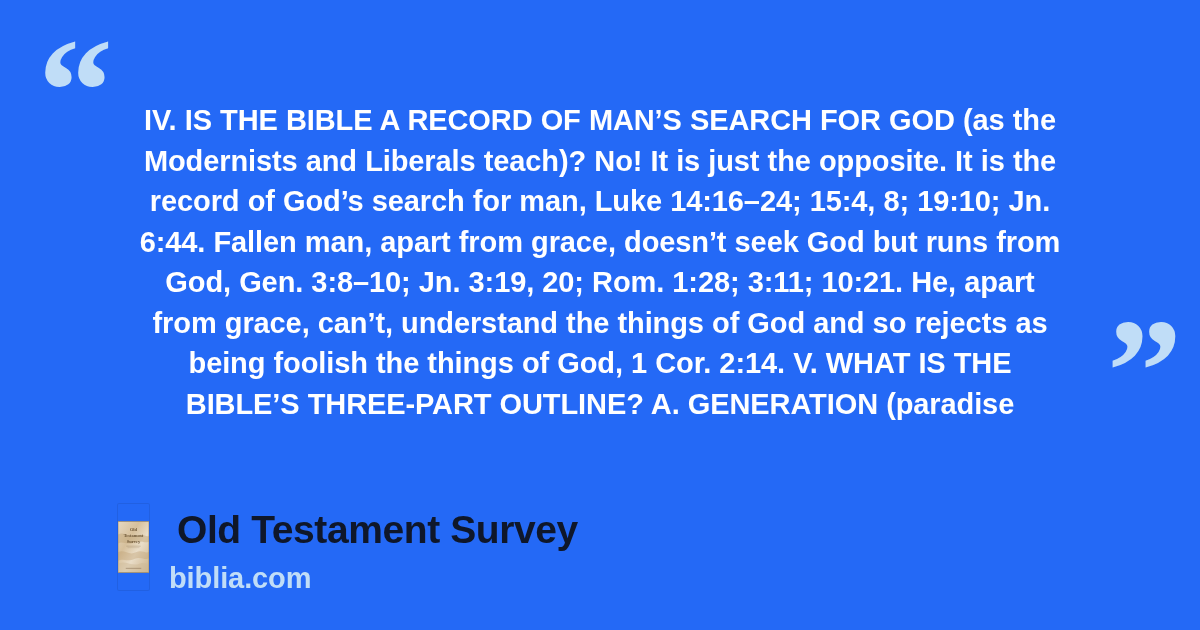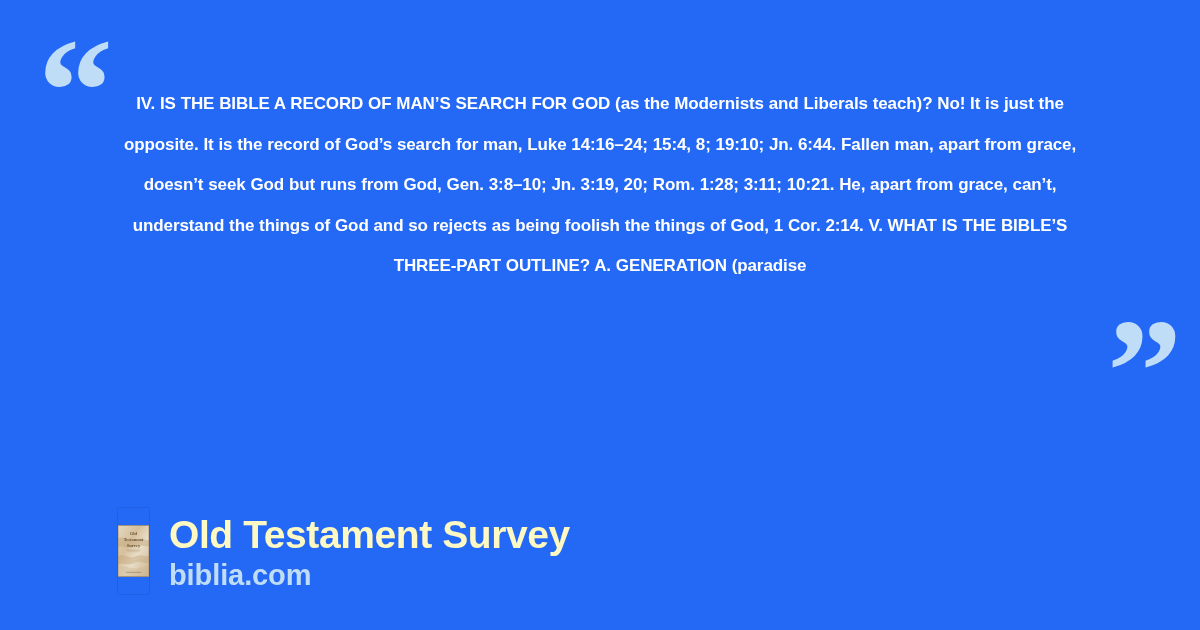--- a/index.html
+++ b/index.html
@@ -46,25 +46,25 @@
 
   
   #quote-block {
     position: absolute;
     left: 118px;
     top: 84px;
     width: 964px;
     text-align: center;
   }
   #quote-text {
-    margin: 0;
+    margin: 16px;
     color: #FFFFFF;
     font-family: "Liberation Sans", sans-serif;
     font-weight: 700;
-    font-size: 17px;
+    font-size: 29px;
     line-height: 40.5px;
     letter-spacing: -0.1px;
     word-spacing: 0.2px;
     white-space: pre-wrap;
   }
 
   
   #footer {
     position: absolute;
     left: 118px;
@@ -84,27 +84,27 @@
     box-shadow: 0 0 0 1px rgba(0,0,0,0.08);
   }
   #book-cover svg { display: block; width: 100%; height: 100%; }
 
   #footer-text {
     display: flex;
     flex-direction: column;
     justify-content: center;
   }
   #resource-title {
-    color: #fef9c3;
+    color: #0f172a;
     font-family: "Liberation Sans", sans-serif;
     font-weight: 700;
     font-size: 39px;
     line-height: 45px;
     letter-spacing: -0.4px;
-    margin: 0;
+    margin: 8px;
   }
   #site-name {
     color: #C0DDF7;
     font-family: "Liberation Sans", sans-serif;
     font-weight: 700;
     font-size: 29px;
     line-height: 32px;
     letter-spacing: -0.1px;
     margin: 2px 0 0 0;
   }

